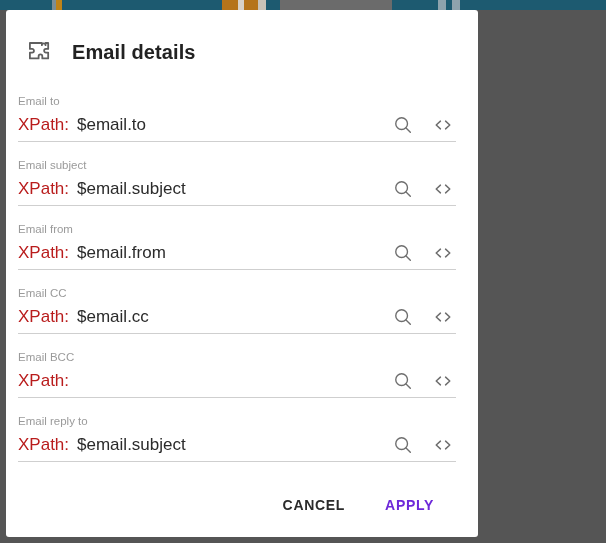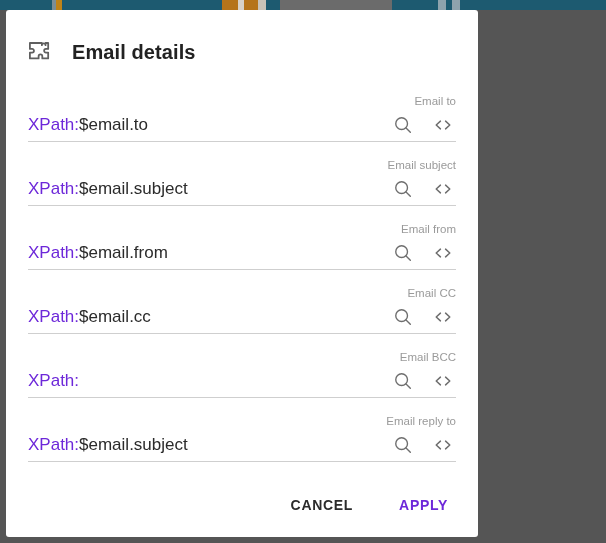--- a/index.html
+++ b/index.html
@@ -63,22 +63,21 @@
     font-size: 20px;
     font-weight: bold;
     color: #222222;
     margin-left: 20px;
     letter-spacing: 0.1px;
     white-space: nowrap;
   }
 
   
   #fields {
-    padding: 22px 22px 0 22px;
-    text-align: right;
+    padding: 22px 22px 0 12px;
   }
   .field {
     height: 64px;
     position: relative;
   }
   .field-label {
     font-size: 11.5px;
     color: #9a9a9a;
     line-height: 14px;
     height: 14px;
@@ -93,22 +92,22 @@
   .field-value {
     display: flex;
     align-items: baseline;
     flex: 1 1 auto;
     min-width: 0;
     overflow: hidden;
     white-space: nowrap;
   }
   .xpath-prefix {
     font-size: 17px;
-    color: #6d28d9;
-    margin-right: 0;
+    color: #b91c1c;
+    margin-right: 8px;
   }
   .xpath-expr {
     font-size: 17px;
     color: #2b2b2b;
   }
   .field-actions {
     display: flex;
     align-items: center;
     flex: 0 0 auto;
     gap: 14px;
@@ -131,22 +130,22 @@
   
   #dialog-footer {
     position: absolute;
     left: 0;
     bottom: 0;
     width: 100%;
     height: 64px;
     display: flex;
     align-items: center;
     justify-content: flex-end;
-    padding-right: 20px;
-    gap: 26px;
+    padding-right: 34px;
+    gap: 20px;
   }
   .text-button {
     background: none;
     border: 0;
     font-family: "Liberation Sans", sans-serif;
     font-size: 14px;
     font-weight: bold;
     letter-spacing: 0.7px;
     padding: 8px 10px;
     cursor: pointer;

